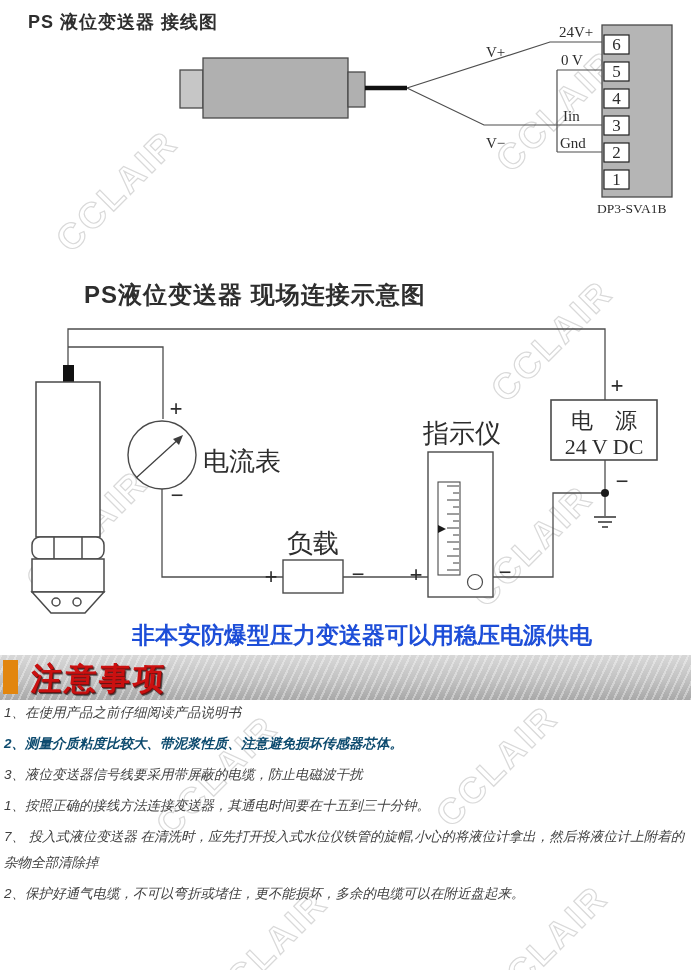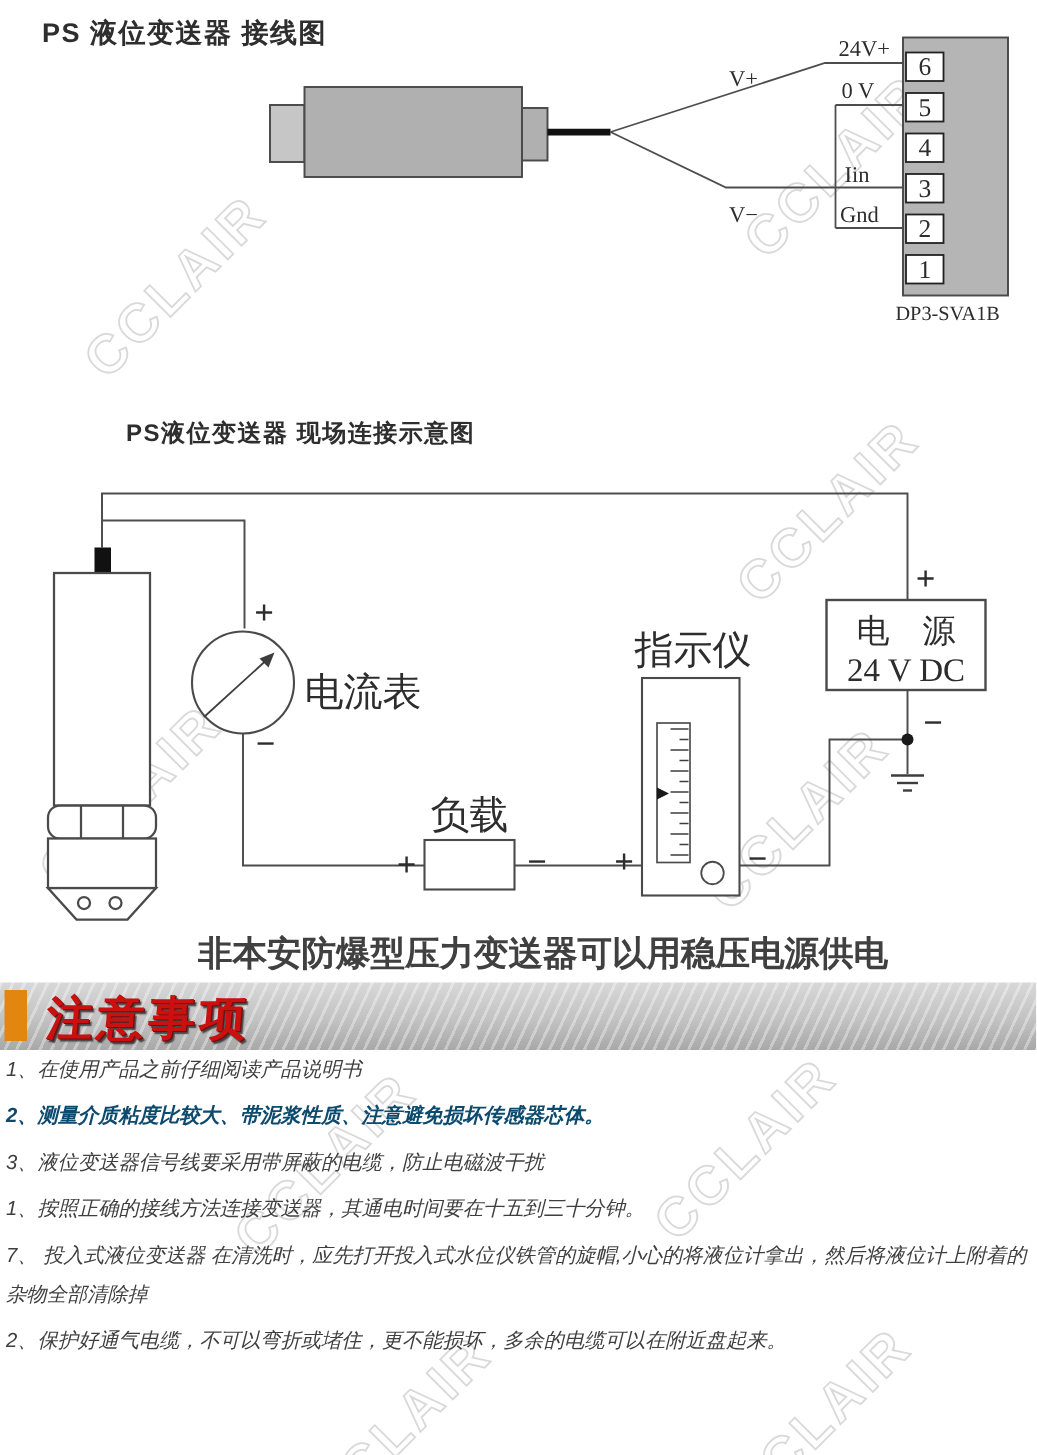--- a/index.html
+++ b/index.html
@@ -3,22 +3,22 @@
 <meta charset="utf-8">
 <style>
   html,body{margin:0;padding:0;background:#fff;}
   .page{position:relative;width:691px;height:970px;background:#fff;overflow:hidden;
         font-family:"Liberation Sans",sans-serif;color:#222;}
   .abs{position:absolute;}
   .hz{font-weight:bold;color:#2e2e2e;}
   .title1{left:28px;top:10px;font-size:18px;letter-spacing:1px;}
   .explain{left:90px;top:127px;width:505px;font-size:17.5px;line-height:23.5px;
            white-space:pre-wrap;color:#2e2e2e;font-weight:bold;}
-  .title2{left:84px;top:279px;font-size:16px;letter-spacing:1px;}
-  .conclusion{left:132px;top:620px;font-size:23px;color:#404040;font-weight:bold;}
+  .title2{left:84px;top:279px;font-size:24px;letter-spacing:1px;}
+  .conclusion{left:132px;top:620px;font-size:23px;color:#1d4ed8;font-weight:bold;}
   svg text{font-family:"Liberation Serif",serif;fill:#2d2d2d;}
   svg .lbl{font-size:15px;}
   svg .num{font-size:17px;}
   svg .model{font-size:13.5px;}
   svg .cjk{font-size:26px;}
   svg .pw{font-size:22px;}
   svg .pm{font-size:23px;font-weight:bold;}
   .banner{left:0;top:655px;width:691px;height:45px;
      background:linear-gradient(180deg,#d8d8d8 0%,#c2c2c2 55%,#a8a8a8 100%);}
   .banner .stripes{position:absolute;inset:0;

